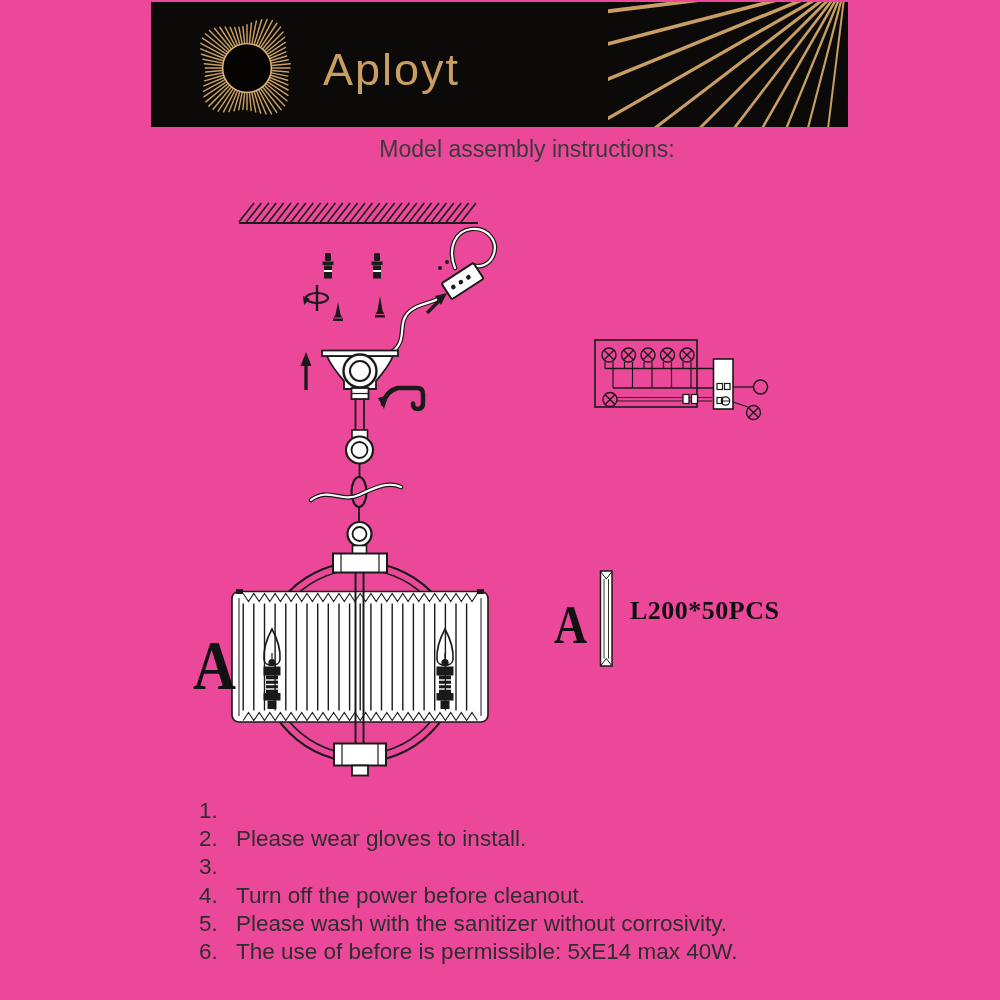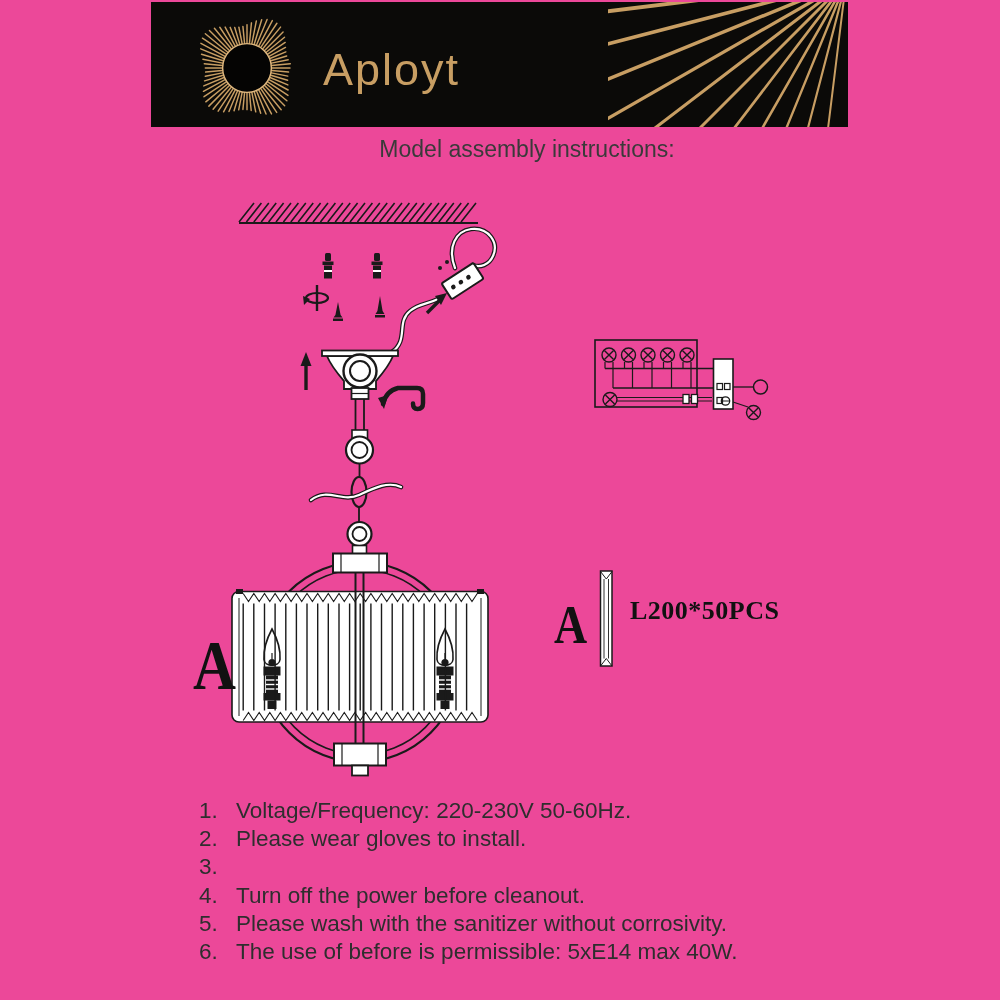--- a/index.html
+++ b/index.html
@@ -325,21 +325,20 @@
     </g>
   </svg>
 
   <div class="marker marker-a-left">A</div>
   <div class="marker marker-a-right">A</div>
   <div class="marker detail-spec">L200*50PCS</div>
 
   <div class="instructions">
     <div class="instr-row">
       <span class="num">1.</span>
-      <span>Voltage/Frequency: 220-230V 50-60Hz.</span>
     </div>
     <div class="instr-row">
       <span class="num">2.</span>
       <span>Please wear gloves to install.</span>
     </div>
     <div class="instr-row">
       <span class="num">3.</span>
     </div>
     <div class="instr-row">
       <span class="num">4.</span>

